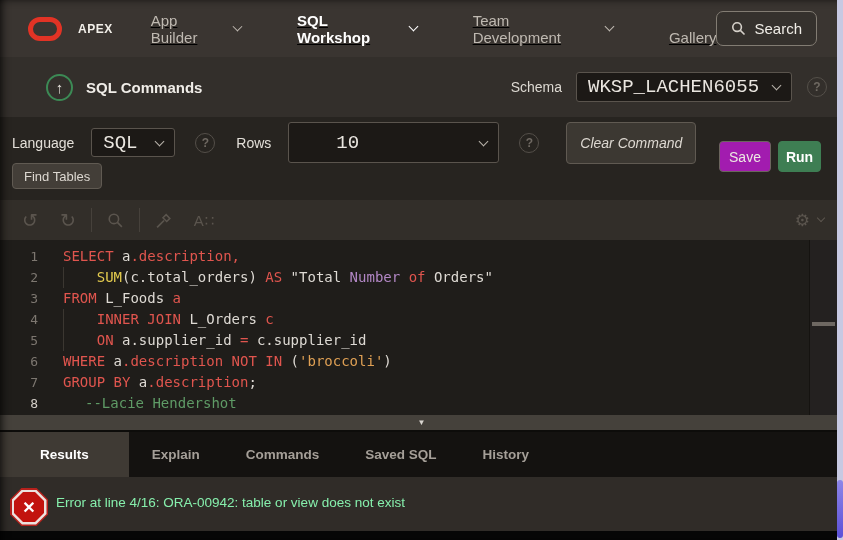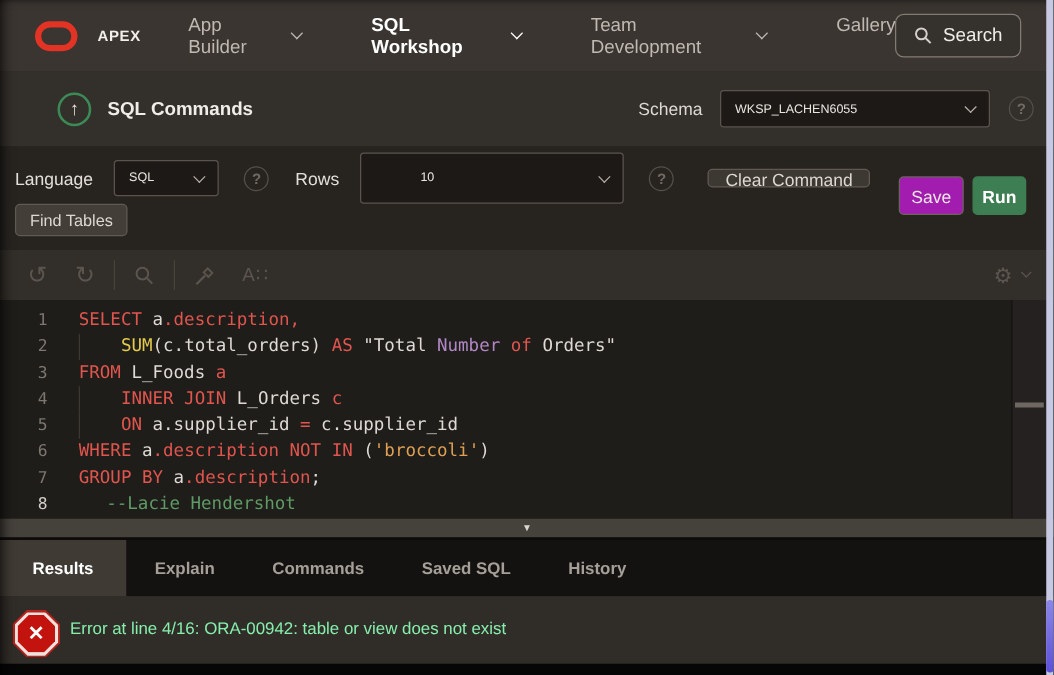--- a/index.html
+++ b/index.html
@@ -8,55 +8,55 @@
 
   .screen { position:relative; width:843px; height:540px; background:#2f2b27; overflow:hidden; }
   .screen::before { content:''; position:absolute; inset:0; z-index:60; pointer-events:none;
     box-shadow: inset 10px 0 10px -9px rgba(0,0,0,.85), inset 0 6px 8px -7px rgba(0,0,0,.7); }
 
   
   .topnav { position:absolute; top:0; left:0; width:843px; height:57px; background:#3a3531;
     display:flex; align-items:center; padding:0 14px 0 28px; }
   .o-logo { width:34px; height:24px; border:5px solid #e23325; border-radius:12px; flex:0 0 auto; }
   .brand { color:#f2efe9; font-size:12px; font-weight:bold; letter-spacing:.5px; margin-left:16px; }
-  .navitems { display:flex; align-items:flex-start; gap:56px; margin-left:38px; }
+  .navitems { display:flex; align-items:flex-end; gap:56px; margin-left:38px;text-decoration:underline; }
   .navitem { display:flex; align-items:center; color:#bfb9b1; font-size:15px; cursor:default; }
   .navitem.active { color:#ffffff; font-weight:bold; }
   .chev { display:inline-block; width:7px; height:7px; border-right:1.6px solid currentColor;
     border-bottom:1.6px solid currentColor; transform:rotate(45deg); margin-left:9px; margin-top:-4px; }
   .searchbtn { margin-left:auto; margin-right:12px; height:35px; padding:0 14px; display:flex; align-items:center; gap:8px;
     background:#35312d; border:1px solid #827c73; border-radius:7px; color:#f0ede7; font-size:15px;
     font-family:"Liberation Sans", sans-serif; }
 
   
   .bar2 { position:absolute; top:57px; left:0; width:843px; height:60px; background:#332f2b;
     display:flex; align-items:center; padding:0 16px 0 46px; }
   .upcircle { width:27px; height:27px; border:2px solid #3c8a55; border-radius:50%; color:#e6e2dc;
     display:flex; align-items:center; justify-content:center; font-size:15px; line-height:1; }
   .pagetitle { color:#f0ede8; font-size:15px; font-weight:bold; margin-left:13px; }
   .schema-label { margin-left:auto; color:#ddd9d2; font-size:14px; }
   .select { display:flex; align-items:center; justify-content:space-between; background:#1c1916;
-    border:1px solid #5a544d; border-radius:3px; color:#eae6e0; font-size:10px; height:30px; padding:0 11px; }
+    border:1px solid #5a544d; border-radius:3px; color:#eae6e0; font-size:19px; height:30px; padding:0 11px;font-family:Liberation Mono, monospace; }
   .select .chev { margin-top:-3px; color:#b9b3ab; }
   .schema-select { width:216px; margin-left:14px; }
   .helpicon { width:20px; height:20px; border-radius:50%; border:1.5px solid #544f49; color:#6f6962;
     font-size:12px; font-weight:bold; display:flex; align-items:center; justify-content:center; flex:0 0 auto; }
   .bar2 .helpicon { margin-left:15px; }
 
   
   .controls { position:absolute; top:117px; left:0; width:843px; height:83px; background:#272420; padding:0 12px; }
   .crow1 { display:flex; align-items:center; margin-top:10px; height:31px; }
   .ctl-label { color:#e3dfd8; font-size:14px; }
   .lang-select { width:84px; margin-left:17px; height:29px; }
   .crow1 .helpicon { margin-left:20px; }
   .rows-label { margin-left:21px; }
   .rows-select { width:211px; margin-left:17px; height:41px;padding-left:47px; }
   .btn { font-family:"Liberation Sans", sans-serif; border-radius:4px; font-size:14px; color:#ddd8d1;
     background:#3c3832; border:1px solid #605a52; }
-  .clear-btn { margin-left:27px; height:15px; padding:0 13px; }
+  .clear-btn { margin-left:27px; height:42px; padding:0 13px;font-style:italic; }
   .save-btn { margin-left:auto; height:31px; width:52px; transform:translateY(14px); background:#a21caf; border-color:#6b655d; color:#ece8e2; }
   .run-btn { margin-left:7px; margin-right:10px; height:31px; width:43px; transform:translateY(14px);
     background:#3e7e53; border:1px solid #3e7e53; color:#ffffff; font-weight:bold; }
   .find-btn { margin-top:5px; height:26px; padding:0 11px; font-size:13px; background:#433e38; }
 
   
   .edtoolbar { position:absolute; top:200px; left:0; width:843px; height:40px; background:#322e29;
     display:flex; align-items:center; padding:0 19px 0 22px; color:#5b554e; }
   .tbi { font-size:19px; line-height:1; color:#5b554e; }
   .tbdiv { width:1px; height:24px; background:#46413b; margin:0 15px; }
@@ -84,21 +84,21 @@
   .ed-thumb { position:absolute; top:82px; left:2px; right:2px; height:4px; background:#6e6862; }
 
   
   .splitter { position:absolute; top:415px; left:0; width:843px; height:15px; background:#45413b;
     display:flex; align-items:center; justify-content:center; color:#d9d5cf; font-size:8px; }
 
   
   .tabbar { position:absolute; top:430px; left:0; width:843px; height:47px; background:#141210;
     border-top:2px solid #0d0c0a; display:flex; align-items:stretch; }
   .tab { display:flex; align-items:center; padding:0 23px; color:#a59f98; font-size:13.5px; font-weight:bold; }
-  .tab.active { background:#3f3a34; color:#ffffff; padding:0 26px; }
+  .tab.active { background:#3f3a34; color:#ffffff; padding:0 40px; }
 
   
   .results { position:absolute; top:477px; left:0; width:843px; height:54px; background:#302c28;
     display:flex; align-items:flex-start; padding:11px 0 0 10px; gap:8px; }
   .stop-outer { width:38px; height:38px; background:#b5211c; flex:0 0 auto; position:relative;
     clip-path:polygon(30% 0,70% 0,100% 30%,100% 70%,70% 100%,30% 100%,0 70%,0 30%); }
   .stop-mid { position:absolute; inset:1.5px; background:#ece2de;
     clip-path:polygon(30% 0,70% 0,100% 30%,100% 70%,70% 100%,30% 100%,0 70%,0 30%); }
   .stop-inner { position:absolute; inset:4px; background:#c2130e; color:#fff;
     clip-path:polygon(30% 0,70% 0,100% 30%,100% 70%,70% 100%,30% 100%,0 70%,0 30%);

